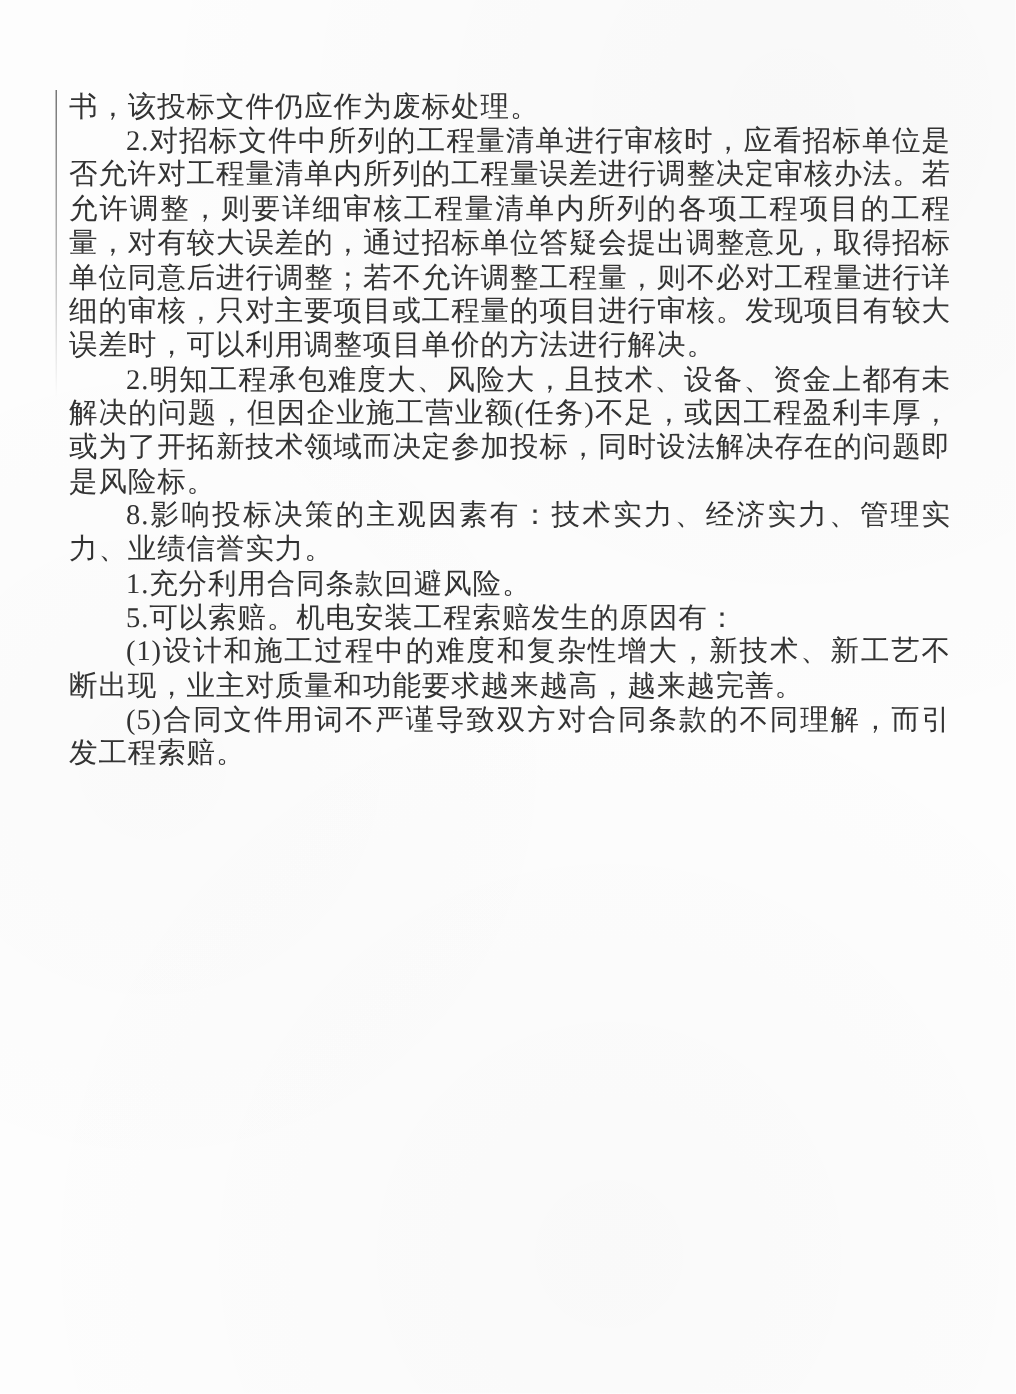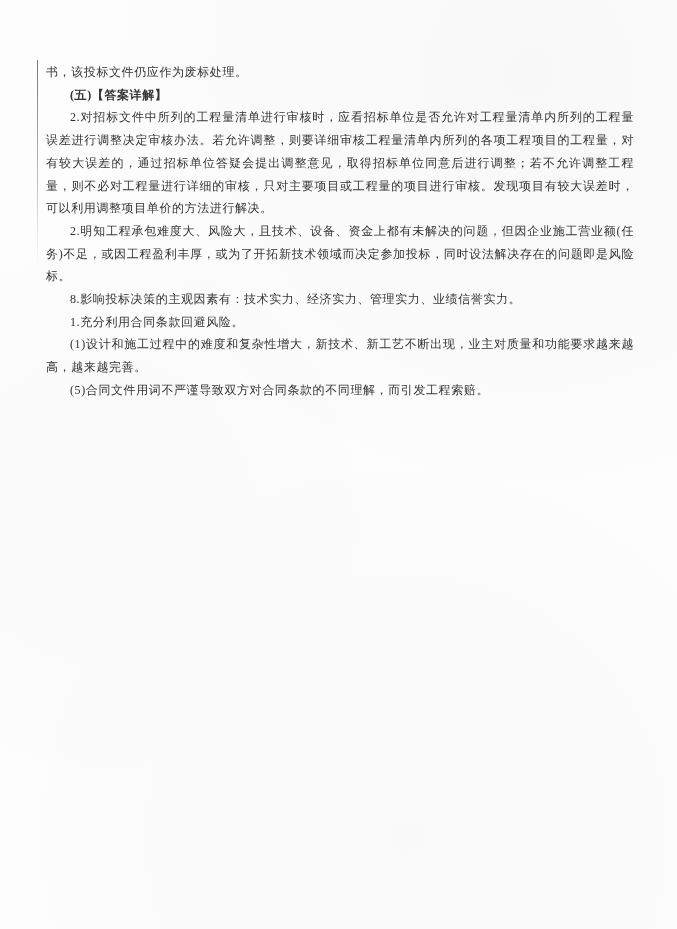--- a/index.html
+++ b/index.html
@@ -25,39 +25,39 @@
     background: linear-gradient(to bottom,
       rgba(95,95,95,0.85),
       rgba(130,130,130,0.55) 55%,
       rgba(175,175,175,0.0));
   }
   .textblock {
     position: absolute;
     left: 46px; top: 61px;
     width: 588px;
     color: #333333;
-    font-size: 12px;
+    font-size: 19px;
     line-height: 22.7px;
     letter-spacing: 0.6px;
     text-align: justify;
     text-justify: inter-character;
   }
   .textblock p { margin: 0; text-indent: 2em; }
   .textblock p.no-indent { text-indent: 0; }
   .textblock p.heading { font-weight: bold; }
 </style>
 </head>
 <body>
 
 <div class="page">
   <div class="scan-edge-line"></div>
 
   <div class="textblock">
     <p class="no-indent">书，该投标文件仍应作为废标处理。</p>
-    <p class="heading">(五)【答案详解】</p>
     <p>2.对招标文件中所列的工程量清单进行审核时，应看招标单位是否允许对工程量清单内所列的工程量误差进行调整决定审核办法。若允许调整，则要详细审核工程量清单内所列的各项工程项目的工程量，对有较大误差的，通过招标单位答疑会提出调整意见，取得招标单位同意后进行调整；若不允许调整工程量，则不必对工程量进行详细的审核，只对主要项目或工程量的项目进行审核。发现项目有较大误差时，可以利用调整项目单价的方法进行解决。</p>
     <p>2.明知工程承包难度大、风险大，且技术、设备、资金上都有未解决的问题，但因企业施工营业额(任务)不足，或因工程盈利丰厚，或为了开拓新技术领域而决定参加投标，同时设法解决存在的问题即是风险标。</p>
     <p>8.影响投标决策的主观因素有：技术实力、经济实力、管理实力、业绩信誉实力。</p>
     <p>1.充分利用合同条款回避风险。</p>
+    <p>5.可以索赔。机电安装工程索赔发生的原因有：</p>
     <p>(1)设计和施工过程中的难度和复杂性增大，新技术、新工艺不断出现，业主对质量和功能要求越来越高，越来越完善。</p>
     <p>(5)合同文件用词不严谨导致双方对合同条款的不同理解，而引发工程索赔。</p>
   </div>
 </div>
 
 </body></html>

